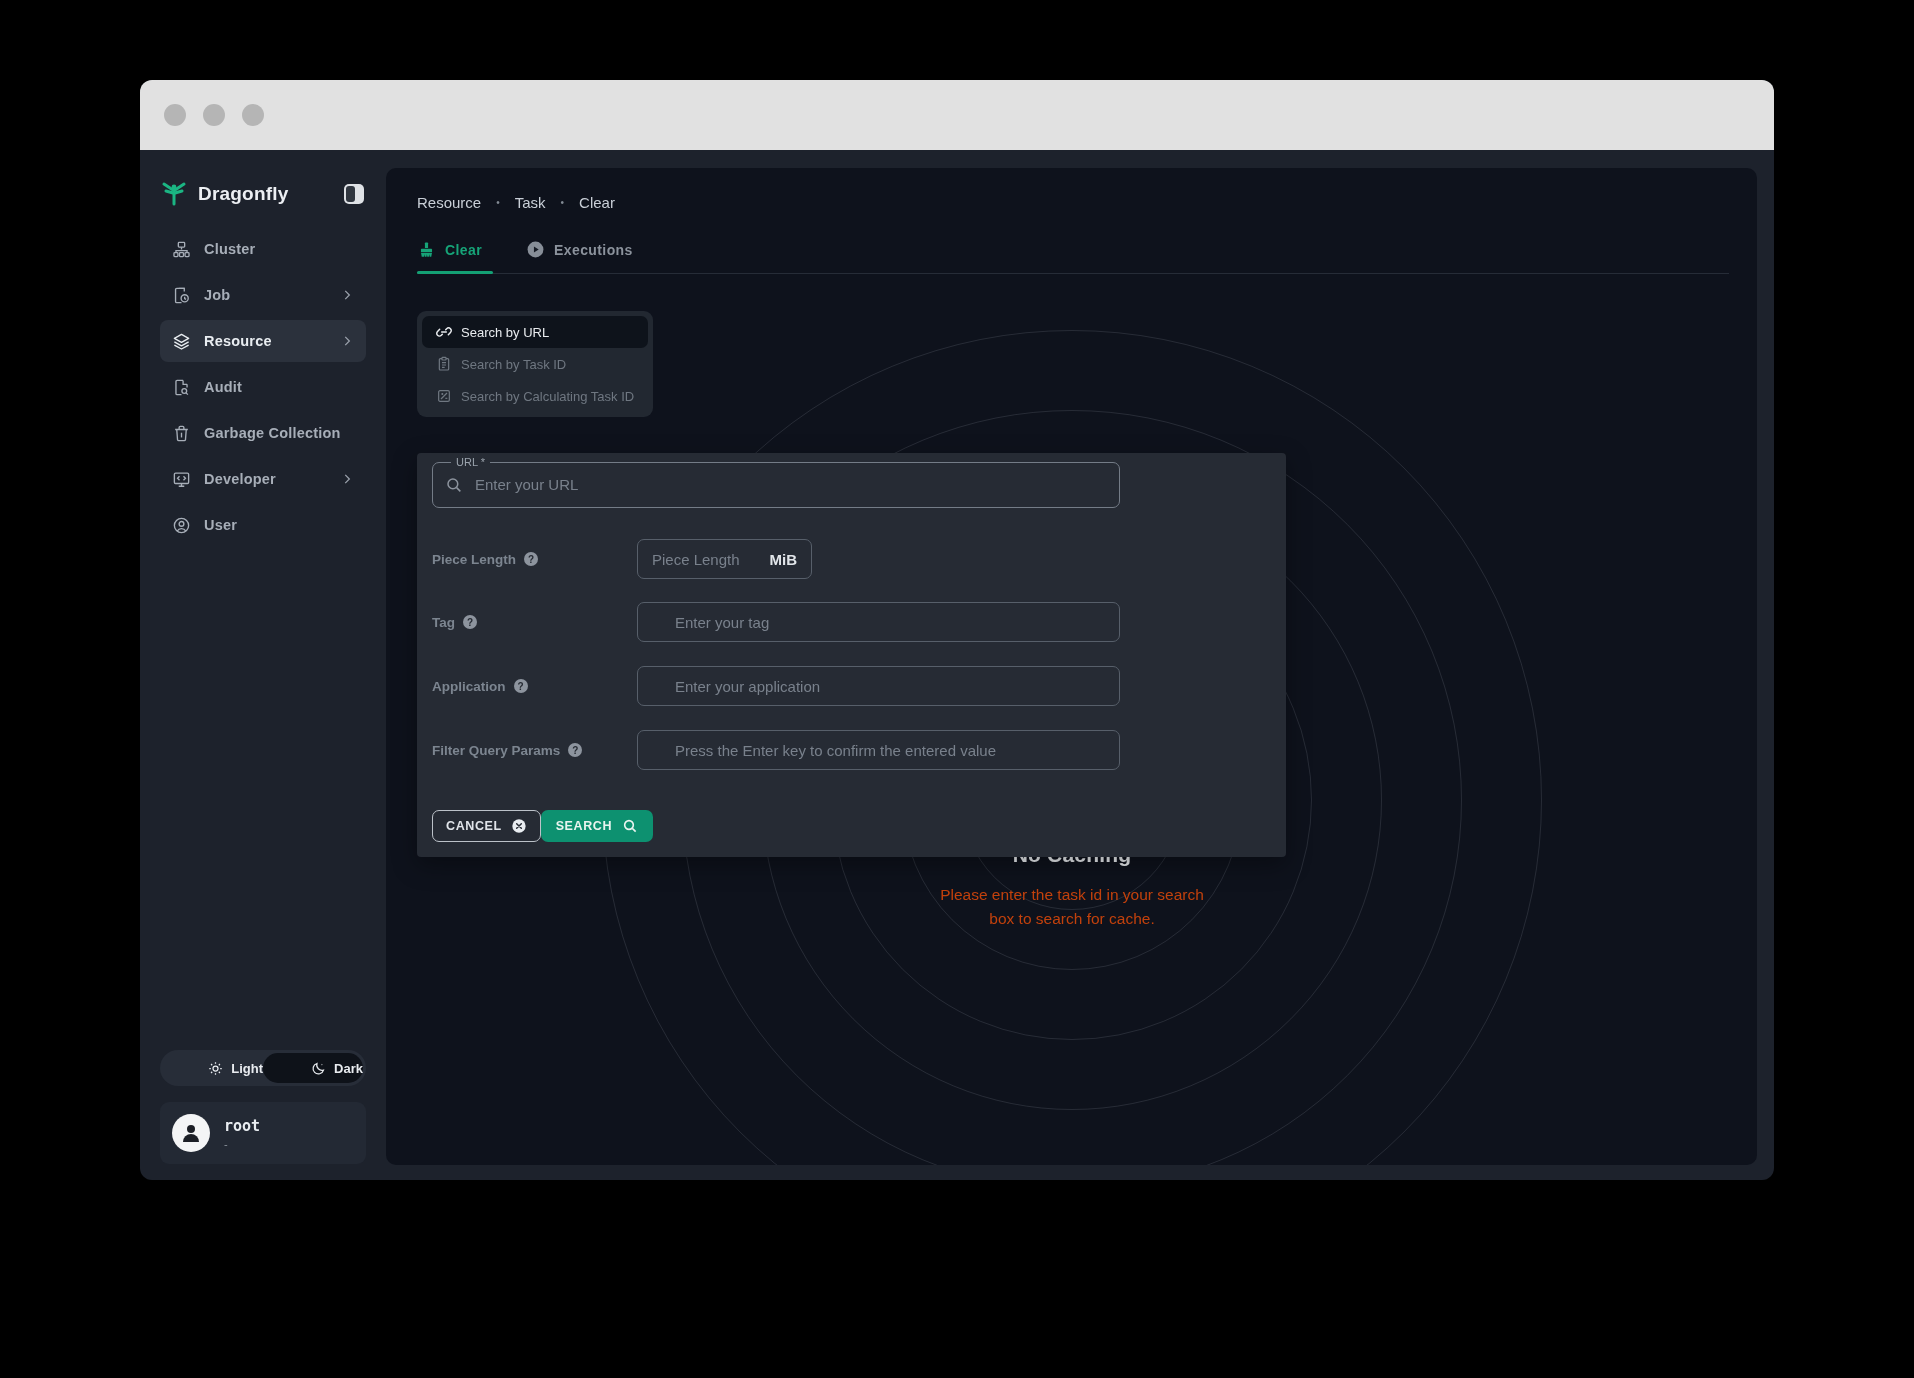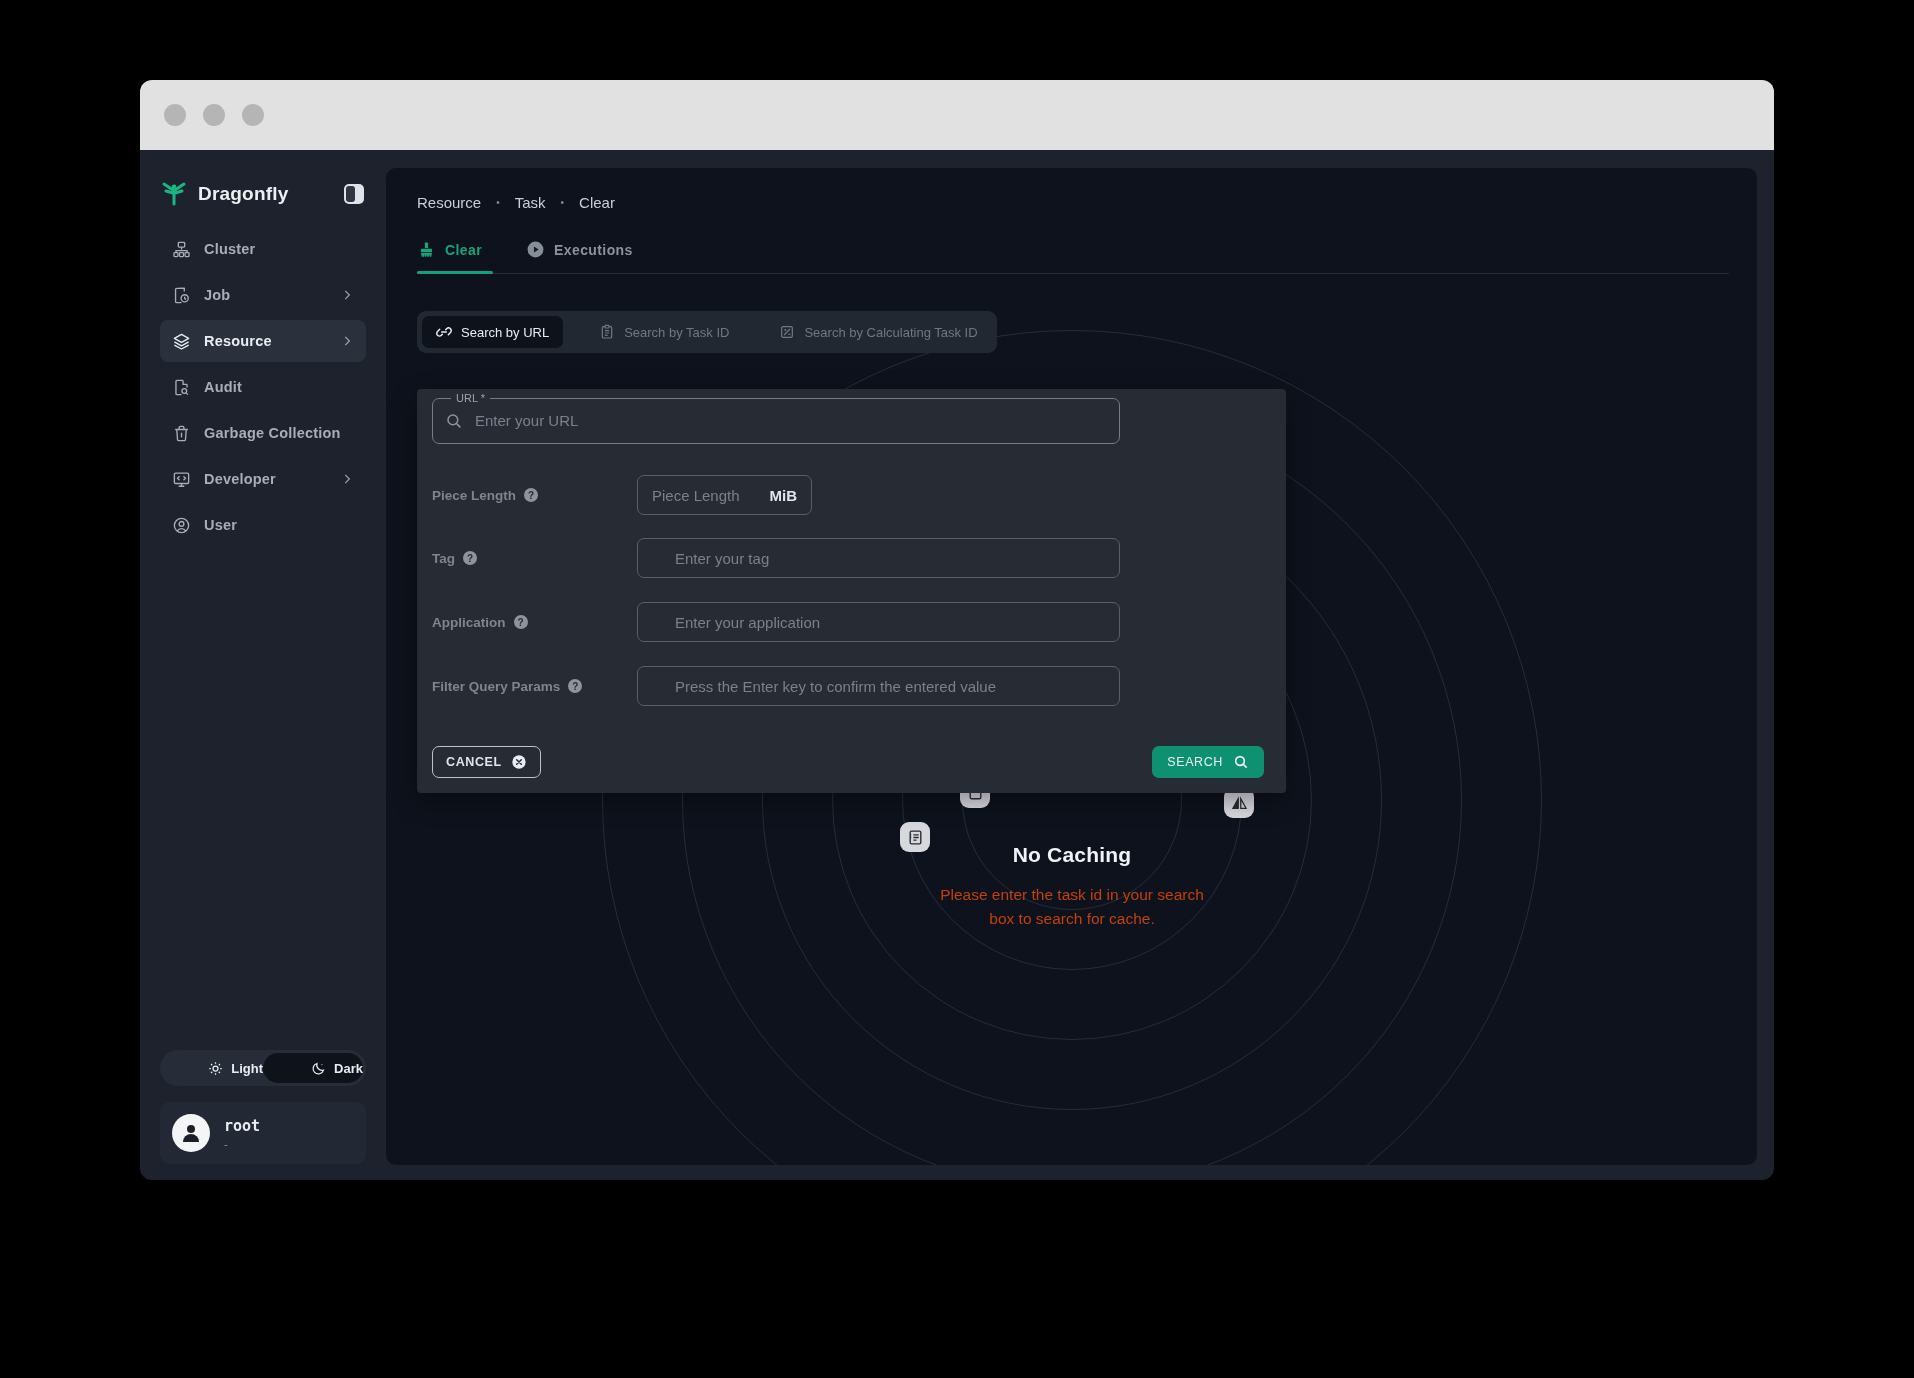--- a/index.html
+++ b/index.html
@@ -65,21 +65,21 @@
   .crumb-sep { color:#828a94; font-size:10px; }
 
   .tabs-row { margin-top:28px; height:34px; display:flex; align-items:flex-start; gap:44px;
               border-bottom:1px solid #262c37; position:relative; }
   .tab { display:flex; align-items:center; gap:9px; font-size:14px; font-weight:700; letter-spacing:.4px; cursor:pointer; }
   .tab.active { color:#16a478; }
   .tab.inactive { color:#8b929c; }
   .tab svg { width:19px; height:19px; }
   .tab-underline { position:absolute; left:0; bottom:-1px; width:76px; height:3px; background:#14a074; border-radius:2px; }
 
-  .search-modes { margin-top:37px; display:inline-flex; background:#222831; border-radius:9px; padding:5px; gap:22px; }
+  .search-modes { margin-top:37px; display:inline-flex; background:#222831; border-radius:9px; padding:5px; gap:0;flex-direction:column; }
   .mode { display:flex; align-items:center; gap:9px; padding:8px 14px; border-radius:7px;
           font-size:13px; color:#6f7781; cursor:pointer; white-space:nowrap; }
   .mode.active { background:#0e131b; color:#e9ecef; }
   .mode svg { width:16px; height:16px; }
 
   .form-panel { position:relative; margin-top:36px; width:869px; height:404px; background:#262b34;
                 border-radius:4px; z-index:5; box-shadow:0 8px 24px rgba(0,0,0,.35); }
   fieldset.url-field { position:absolute; left:15px; top:3px; width:688px; height:52px;
                        border:1px solid #747c87; border-radius:7px; padding:0 12px; display:flex; align-items:center; }
   fieldset.url-field legend { font-size:11px; color:#9ba3ad; padding:0 5px; margin-left:6px; }
@@ -92,27 +92,27 @@
 
   .frow { position:absolute; left:15px; width:688px; height:40px; display:flex; align-items:center; }
   .flabel { width:205px; display:flex; align-items:center; gap:8px; color:#7c8590; font-size:13.5px; font-weight:600; }
   .help { width:14px; height:14px; border-radius:50%; background:#8d949e; color:#262b33; font-size:10px;
           font-weight:bold; display:flex; align-items:center; justify-content:center; flex:none; }
   .input-box { height:40px; border:1px solid #575f6a; border-radius:7px; display:flex; align-items:center; padding:0 14px; }
   .ib-piece { width:175px; }
   .ib-wide { width:483px;padding-left:37px; }
   .unit { color:#e2e6ea; font-size:15px; font-weight:bold; margin-left:6px; }
 
-  .btn-row { position:absolute; left:15px; right:22px; top:357px; height:32px; display:flex; align-items:center; justify-content:space-between; }
+  .btn-row { position:absolute; left:15px; right:22px; top:357px; height:32px; display:flex; align-items:center; }
   .btn-cancel { display:flex; align-items:center; gap:9px; border:1px solid #bcc2c9; border-radius:7px;
                 padding:0 13px; height:32px; color:#e1e5ea; font-size:12.5px; font-weight:700; letter-spacing:.6px;
                 background:transparent; cursor:pointer; }
   .btn-cancel svg { width:16px; height:16px; }
   .btn-search { display:flex; align-items:center; gap:10px; background:#0d9170; border:none; border-radius:7px;
-                padding:0 15px; height:32px; color:#e9f4ef; font-size:12.5px; font-weight:400; letter-spacing:.6px; cursor:pointer; }
+                padding:0 15px; height:32px; color:#e9f4ef; font-size:12.5px; font-weight:700; letter-spacing:.6px; cursor:pointer; }
   .btn-search svg { width:16px; height:16px; }
 </style>
 </head>
 <body>
 
 <div class="window">
   <div class="titlebar">
     <span class="tl-dot"></span>
     <span class="tl-dot"></span>
     <span class="tl-dot"></span>

